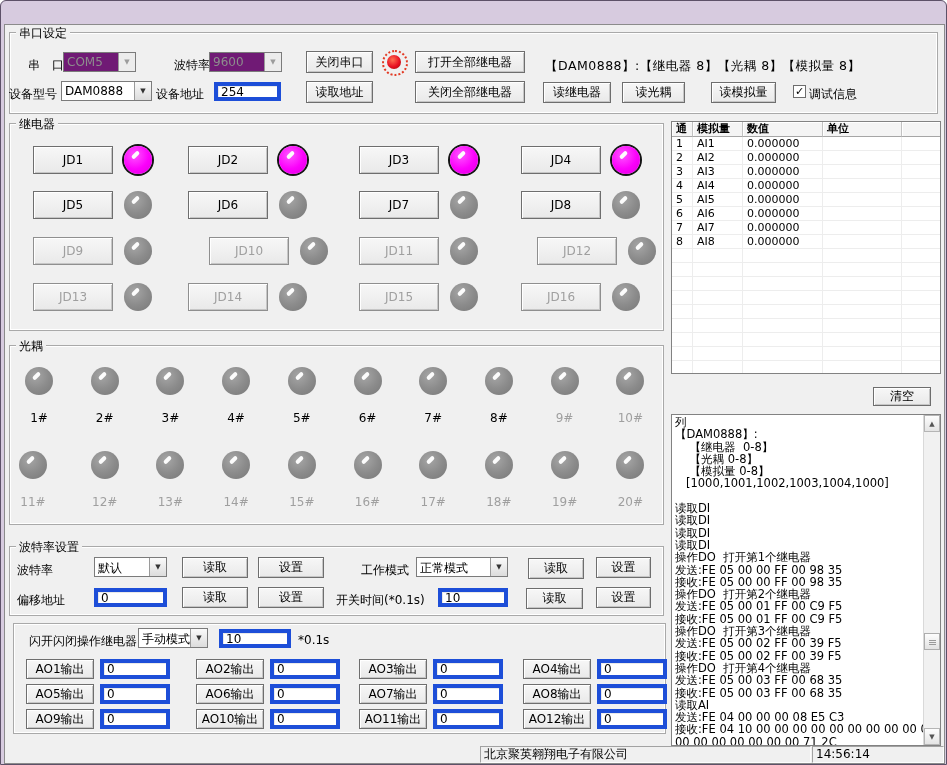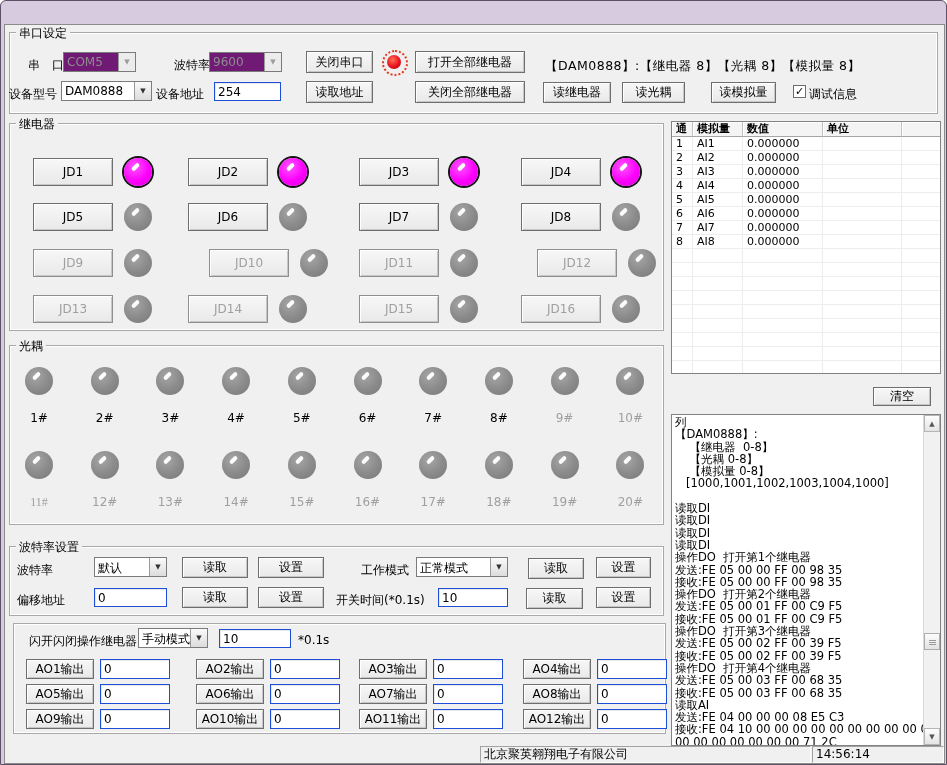--- a/index.html
+++ b/index.html
@@ -22,37 +22,37 @@
 
   .lbl { position:absolute; font-size:12px; white-space:nowrap; }
   .info { font-size:12.5px; letter-spacing:.5px; }
 
   .btn { position:absolute; display:flex; align-items:center; justify-content:center;
     background:linear-gradient(#f7f7f7,#e9e9e9); border:1px solid #6e6e6e;
     box-shadow:inset 1px 1px 0 #ffffff, inset -1px -1px 0 #c6c6c6;
     font-family:inherit; font-size:12px; color:#000; white-space:nowrap; cursor:default; }
   .btn.dis { color:#9f9f9f; border-color:#8f8f8f; }
 
-  .tb { position:absolute; background:#fff; border:1px solid #1d4ed8; box-shadow:inset 1px 1px 0 #e9e9e9; font-family:inherit; font-size:12px; padding:0 3px; }
+  .tb { position:absolute; background:#fff; border:4px solid #1d4ed8; box-shadow:inset 1px 1px 0 #e9e9e9; font-family:inherit; font-size:12px; padding:0 3px; }
 
   .combo { position:absolute; height:20px; background:#fff; border:1px solid #7b7b7b; display:flex; align-items:stretch; }
   .combo .cv { flex:1; padding:2px 3px 0; font-size:12px; overflow:hidden; white-space:nowrap; }
   .combo .ca { width:17px; background:linear-gradient(#fafafa,#dcdcdc); border-left:1px solid #9a9a9a; display:flex; align-items:center; justify-content:center; }
   .combo .ca::after { content:"▼"; font-size:7px; color:#333; }
   .combo.disabled { background:#701a75;gap:12px; }
   .combo.disabled .cv { color:#8d8d8d; }
   .combo.disabled .ca { background:#ececec; }
   .combo.disabled .ca::after { color:#9c9c9c; }
 
   .led { width:28px; height:28px; border-radius:50%; flex:none; position:relative;
     background:radial-gradient(circle at 38% 32%, #a6a6a6 0%, #8c8c8c 50%, #787878 100%); }
   .led::after { content:""; position:absolute; left:7px; top:7px; width:9px; height:4px; border-radius:2px; background:#fcfcfc; transform:rotate(-45deg); }
   .led.on { background:radial-gradient(circle at 38% 32%, #ff55ff 0%, #fb00fb 55%, #dd00dd 100%); box-shadow:0 0 0 2px #141414; }
 
-  .rcell { position:absolute; display:flex; align-items:flex-end; gap:11px; height:40px; }
+  .rcell { position:absolute; display:flex; align-items:flex-start; gap:11px; height:40px; }
   .jd { position:static; width:80px; height:28px; }
 
   .ocell { position:absolute; width:64px; display:flex; flex-direction:column; align-items:center; }
   .olabel { margin-top:16px; font-size:12px; }
   .olabel.dim { color:#9f9f9f; }
 
   .ray-led { position:absolute; left:386px; top:54px; width:14px; height:14px; border-radius:50%;
     background:radial-gradient(circle at 40% 35%, #ff7050, #e81123 55%, #9c0a00); }
   .ray-led::before { content:""; position:absolute; left:-5px; top:-5px; width:22px; height:22px; border:2px dotted #e23a24; border-radius:50%; }
 
@@ -440,21 +440,21 @@
       <div class="ocell" style="left: 531.6px; top: 366px;">
         <span class="led"></span>
         <span class="olabel dim">9#</span>
       </div>
     
       <div class="ocell" style="left: 597.3px; top: 366px;">
         <span class="led"></span>
         <span class="olabel dim">10#</span>
       </div>
     
-      <div class="ocell" style="left: 6px; top: 450px; font-family: Liberation Serif, serif;">
+      <div class="ocell" style="left: 0; top: 450px;">
         <span class="led"></span>
         <span class="olabel dim">11#</span>
       </div>
     
       <div class="ocell" style="left: 71.7px; top: 450px;">
         <span class="led"></span>
         <span class="olabel dim">12#</span>
       </div>
     
       <div class="ocell" style="left: 137.4px; top: 450px;">

